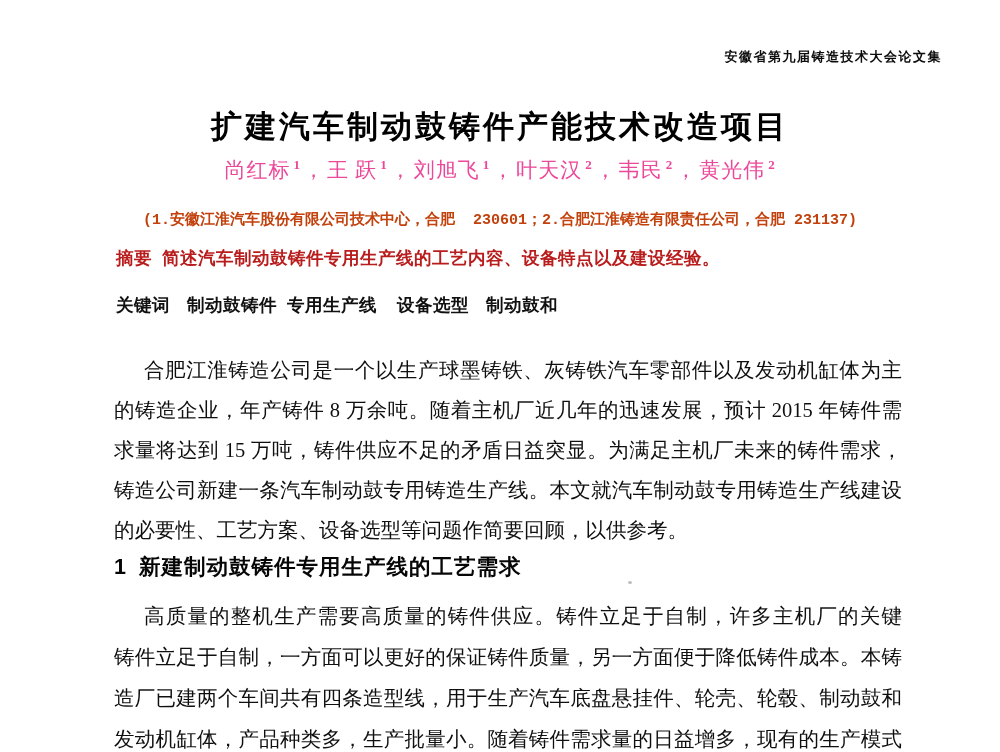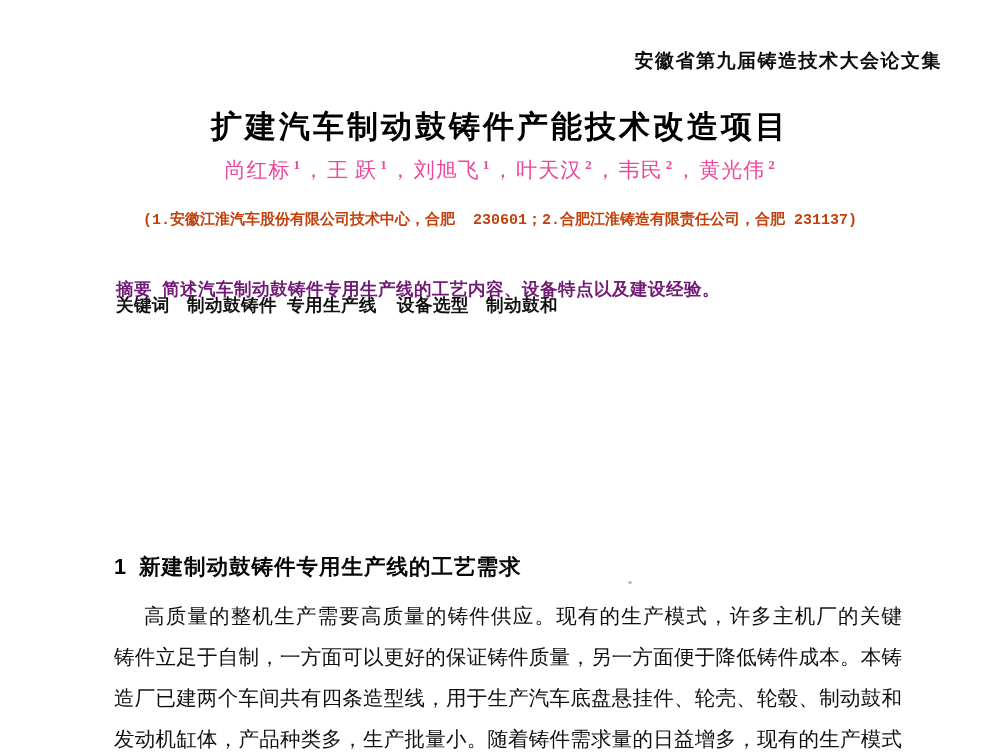--- a/index.html
+++ b/index.html
@@ -12,21 +12,21 @@
     overflow: hidden;
     color: #121212;
     font-family: "Liberation Serif", "DejaVu Serif", serif;
   }
   .proceedings-header {
     position: absolute;
     top: 48px;
     right: 58px;
     font-family: "Liberation Sans", "DejaVu Sans", sans-serif;
     font-weight: bold;
-    font-size: 19px;
+    font-size: 13px;
     letter-spacing: 1.5px;
     color: #0d0d0d;
   }
   .paper-title {
     position: absolute;
     top: 106px;
     left: 0;
     width: 100%;
     text-align: center;
     font-family: Liberation Sans, sans-serif;
@@ -65,22 +65,21 @@
   }
   .abstract-line {
     position: absolute;
     top: 246px;
     left: 116px;
     width: 790px;
     font-family: "Liberation Sans", "DejaVu Sans", sans-serif;
     font-weight: bold;
     font-size: 17.5px;
     letter-spacing: 0.5px;
-    color: #701a75;
-    margin-top: 31px;
+    color: #b91c1c;
   }
   .abstract-line .block-label { margin-right: 10px; }
   .keywords-line {
     position: absolute;
     top: 293px;
     left: 116px;
     width: 790px;
     font-family: "Liberation Sans", "DejaVu Sans", sans-serif;
     font-weight: bold;
     font-size: 17.5px;
@@ -146,27 +145,34 @@
   <div class="affiliation-line">(1.安徽江淮汽车股份有限公司技术中心，合肥  230601；2.合肥江淮铸造有限责任公司，合肥 231137)</div>
 
   <div class="abstract-line">
     <span class="block-label">摘要</span><span>简述汽车制动鼓铸件专用生产线的工艺内容、设备特点以及建设经验。</span>
   </div>
 
   <div class="keywords-line">
     <span class="block-label">关键词</span><span><span class="keyword">制动鼓铸件</span><span class="keyword">专用生产线</span><span class="keyword">设备选型</span><span class="keyword">制动鼓和</span></span>
   </div>
 
+  <div class="body-paragraph para-1">
+      <div class="line first">合肥江淮铸造公司是一个以生产球墨铸铁、灰铸铁汽车零部件以及发动机缸体为主</div>
+      <div class="line">的铸造企业，年产铸件 8 万余吨。随着主机厂近几年的迅速发展，预计 2015 年铸件需</div>
+      <div class="line">求量将达到 15 万吨，铸件供应不足的矛盾日益突显。为满足主机厂未来的铸件需求，</div>
+      <div class="line">铸造公司新建一条汽车制动鼓专用铸造生产线。本文就汽车制动鼓专用铸造生产线建设</div>
+      <div class="line short">的必要性、工艺方案、设备选型等问题作简要回顾，以供参考。</div>
+    </div>
 
   <div class="section-heading">
     <span class="heading-number">1</span><span>新建制动鼓铸件专用生产线的工艺需求</span>
   </div>
 
   <div class="scan-artifact-dot"></div>
 
   <div class="body-paragraph para-2">
-      <div class="line first">高质量的整机生产需要高质量的铸件供应。现有的生产模式，许多主机厂的关键</div>
+      <div class="line first">高质量的整机生产需要高质量的铸件供应。铸件立足于自制，许多主机厂的关键</div>
       <div class="line">铸件立足于自制，一方面可以更好的保证铸件质量，另一方面便于降低铸件成本。本铸</div>
       <div class="line">造厂已建两个车间共有四条造型线，用于生产汽车底盘悬挂件、轮壳、轮毂、制动鼓和</div>
       <div class="line">发动机缸体，产品种类多，生产批量小。随着铸件需求量的日益增多，现有的生产模式</div>
     </div>
 
 </div>
 
 </body></html>

